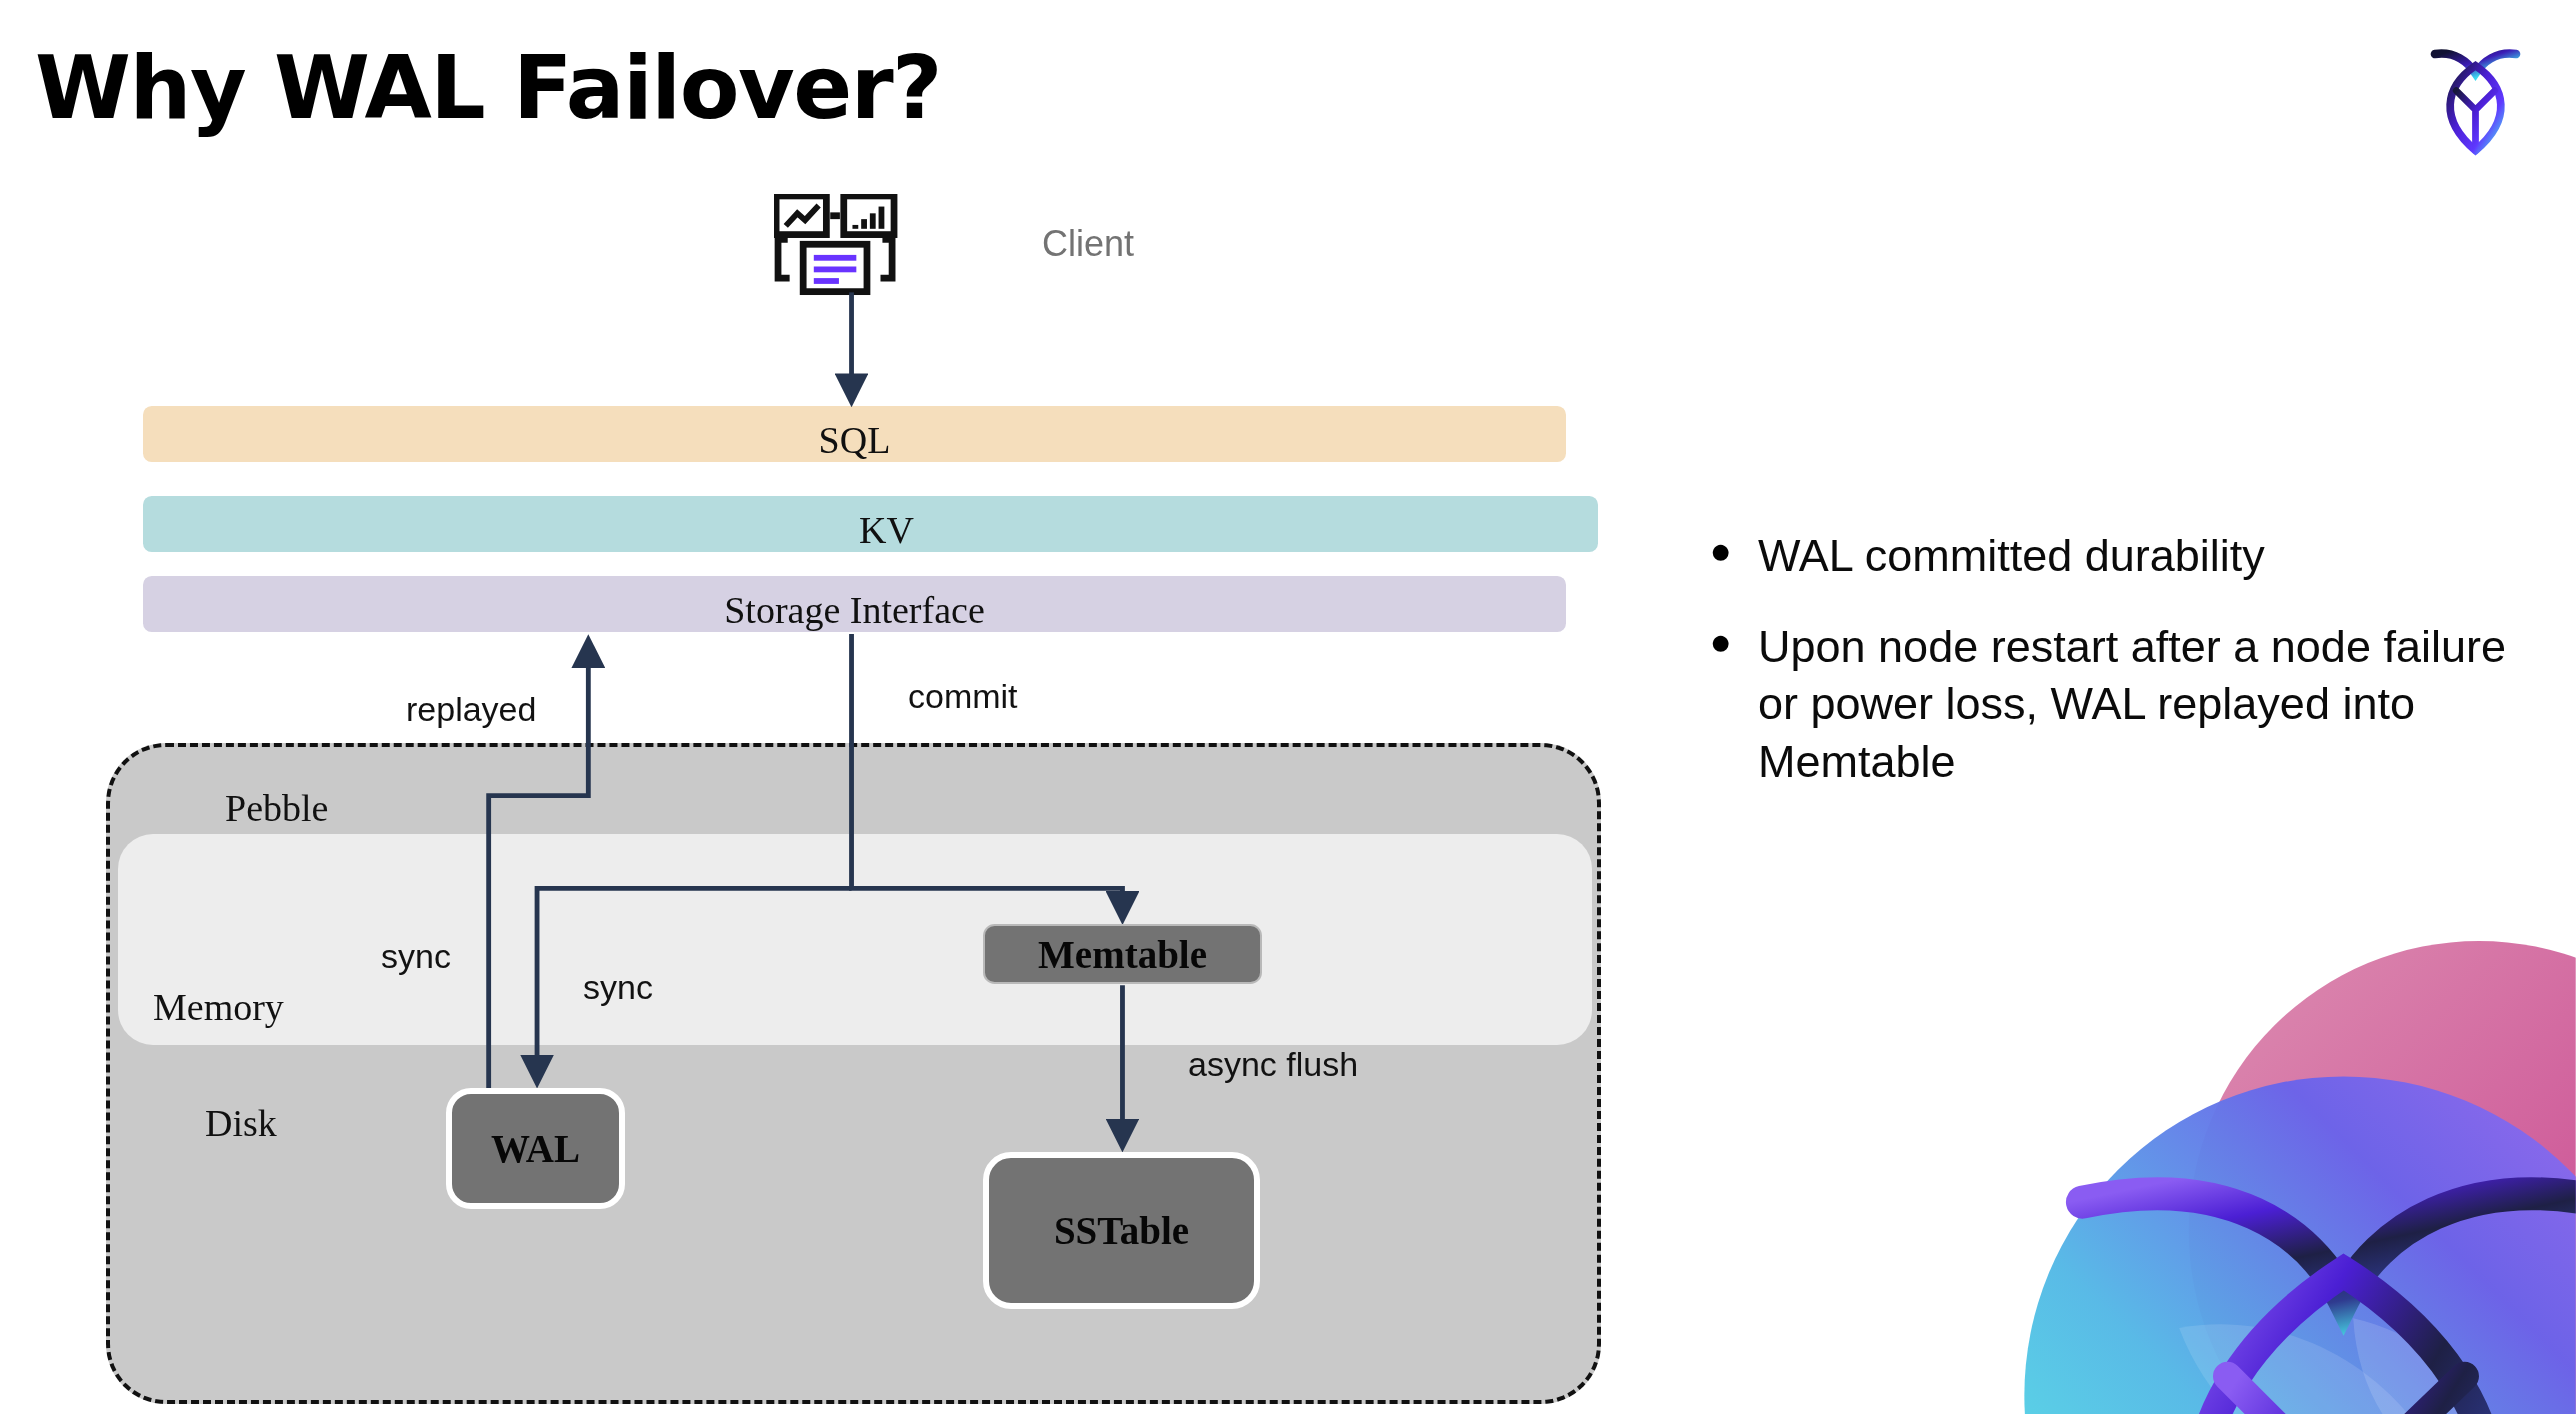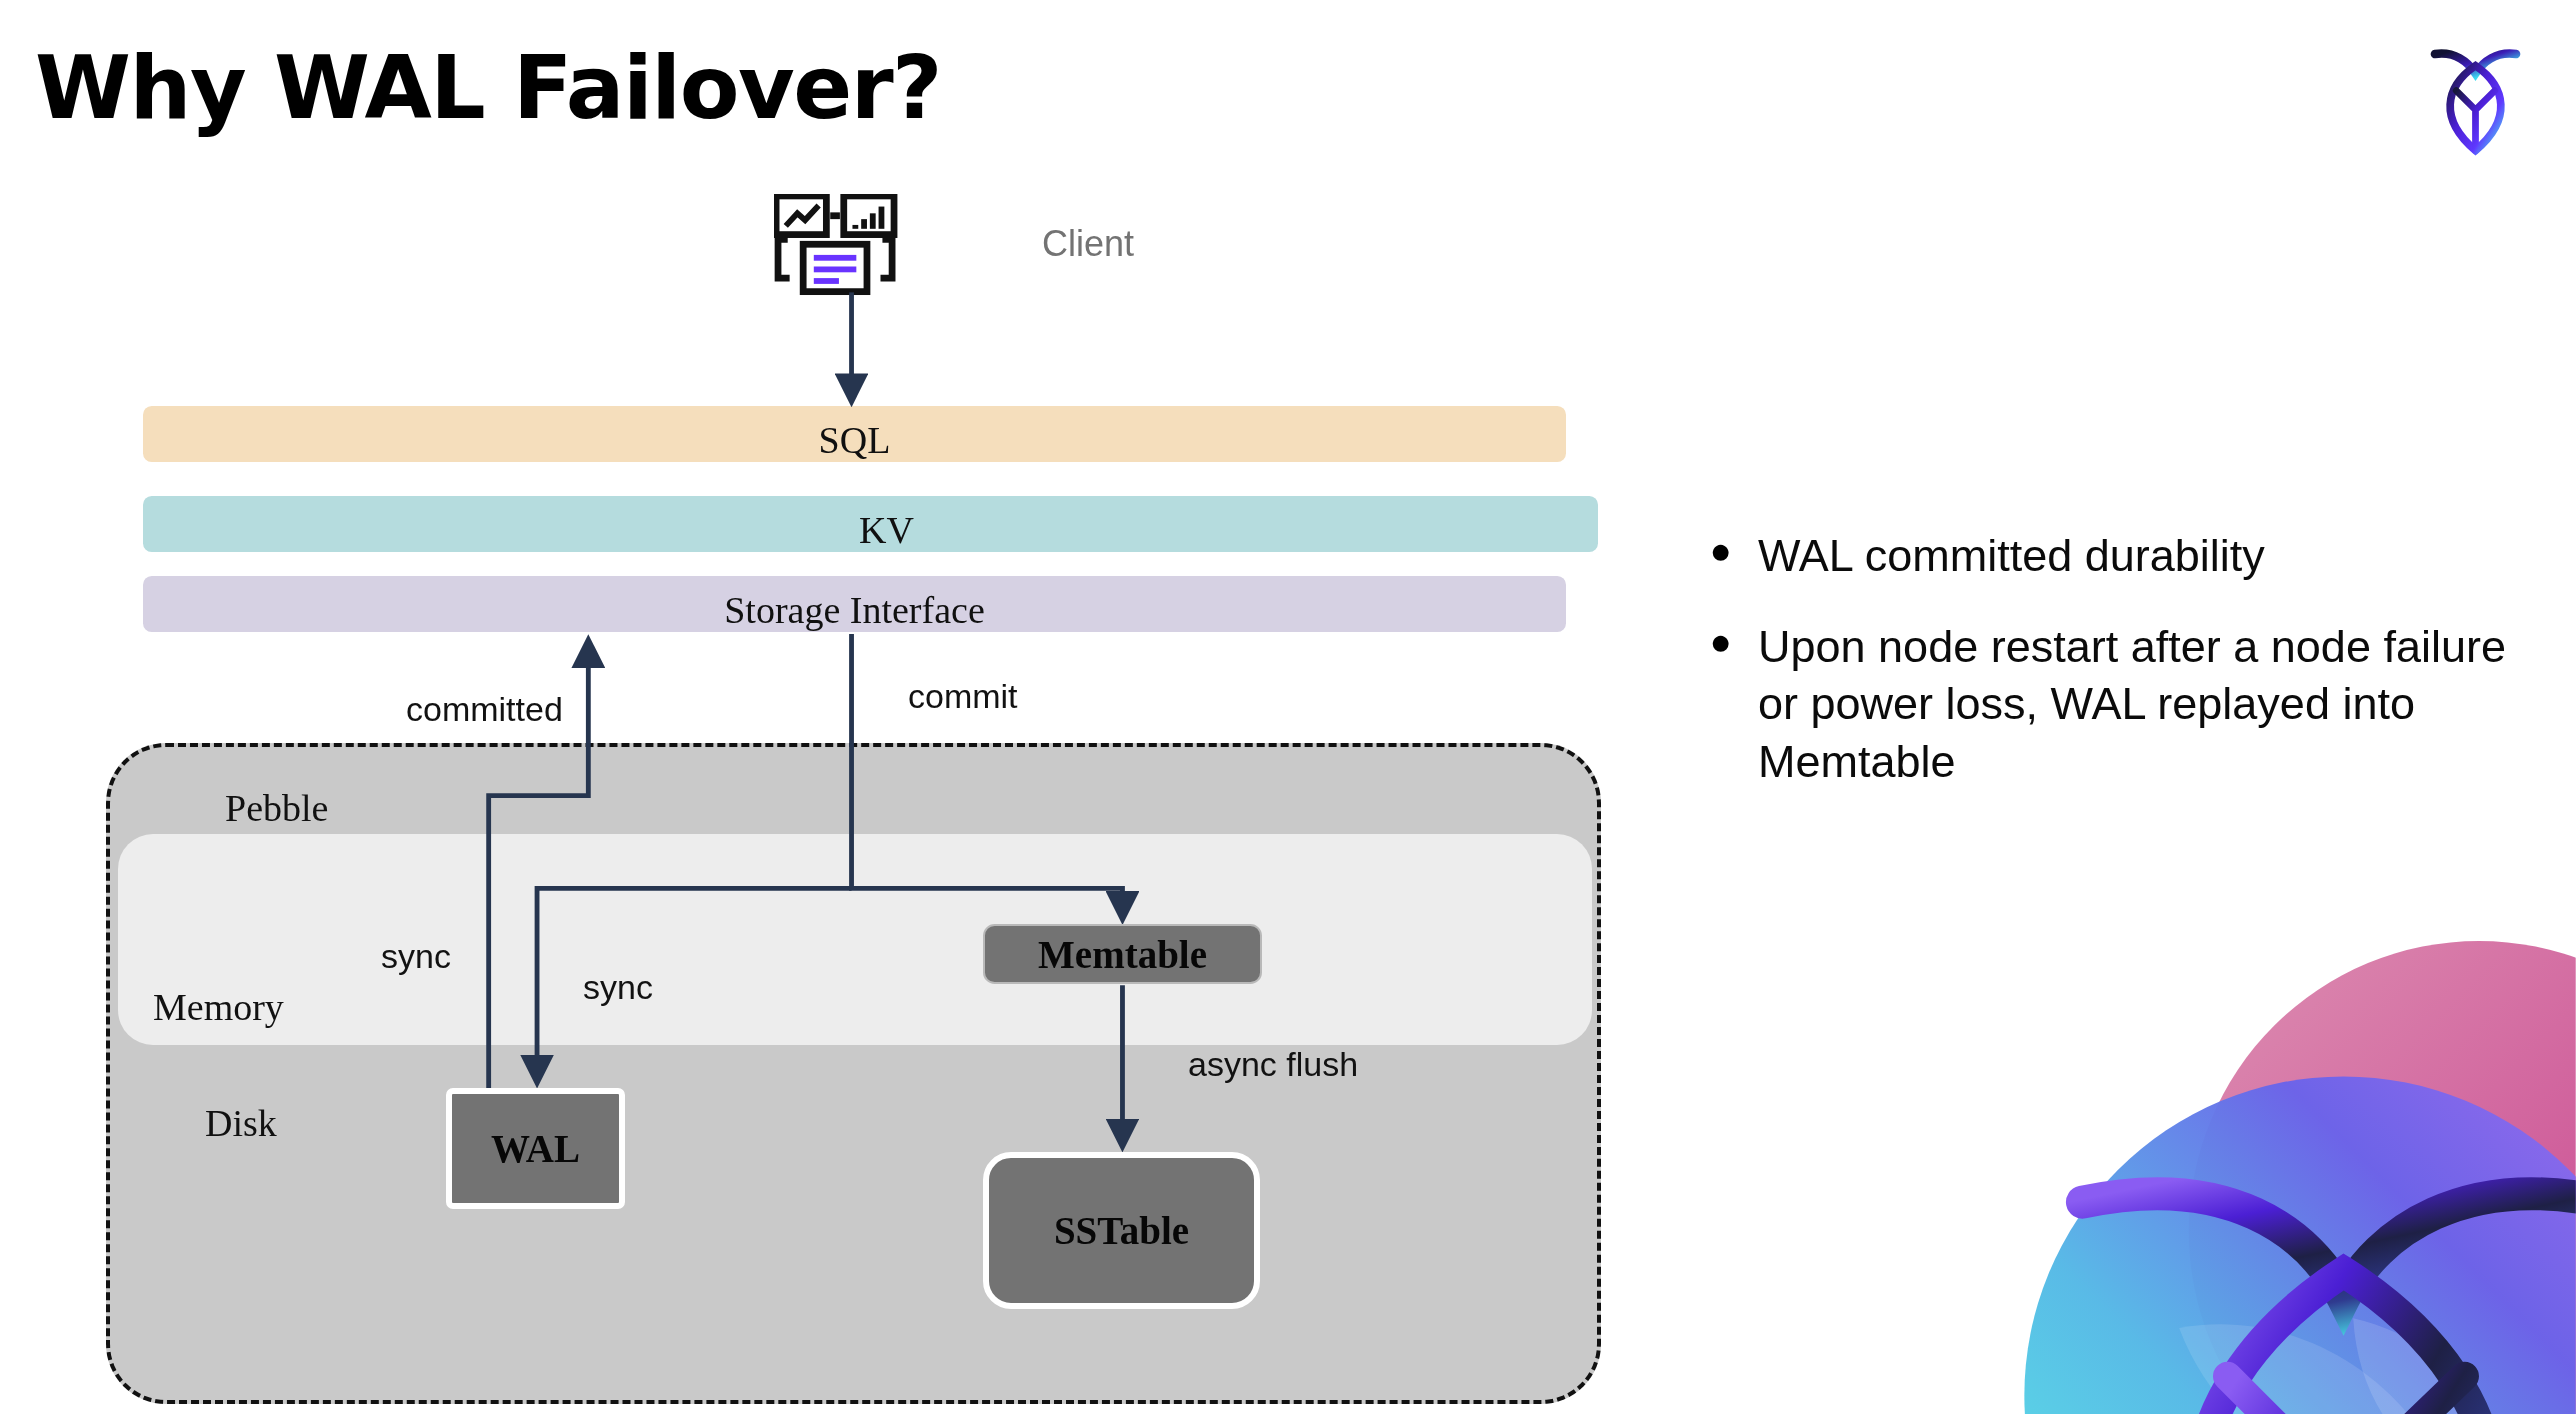--- a/index.html
+++ b/index.html
@@ -153,21 +153,21 @@
     height: 60px;
     border: 2.9px solid #b9b9b9;
     border-radius: 11.6px;
   }
   #node-wal {
     left: 446px;
     top: 1088px;
     width: 179px;
     height: 121px;
     border: 6.8px solid #ffffff;
-    border-radius: 7px;
+    border-radius: 25px;
   }
   #node-sstable {
     left: 983px;
     top: 1152px;
     width: 277px;
     height: 157px;
     border: 6.8px solid #ffffff;
     border-radius: 28px;
   }
 
@@ -357,21 +357,21 @@
   <div class="node-box" id="node-memtable">
     <span class="node-label">Memtable</span>
   </div>
   <div class="node-box" id="node-wal">
     <span class="node-label">WAL</span>
   </div>
   <div class="node-box" id="node-sstable">
     <span class="node-label">SSTable</span>
   </div>
 
-  <div class="edge-label" id="edge-committed">committed</div>
+  <div class="edge-label" id="edge-committed">replayed</div>
   <div class="edge-label" id="edge-commit">commit</div>
   <div class="edge-label" id="edge-sync-1">sync</div>
   <div class="edge-label" id="edge-sync-2">sync</div>
   <div class="edge-label" id="edge-asyncflush">async flush</div>
 
 </div>
 
 <div id="bullets">
   <div class="bullet-row">
     <span class="bullet-dot">●</span>

